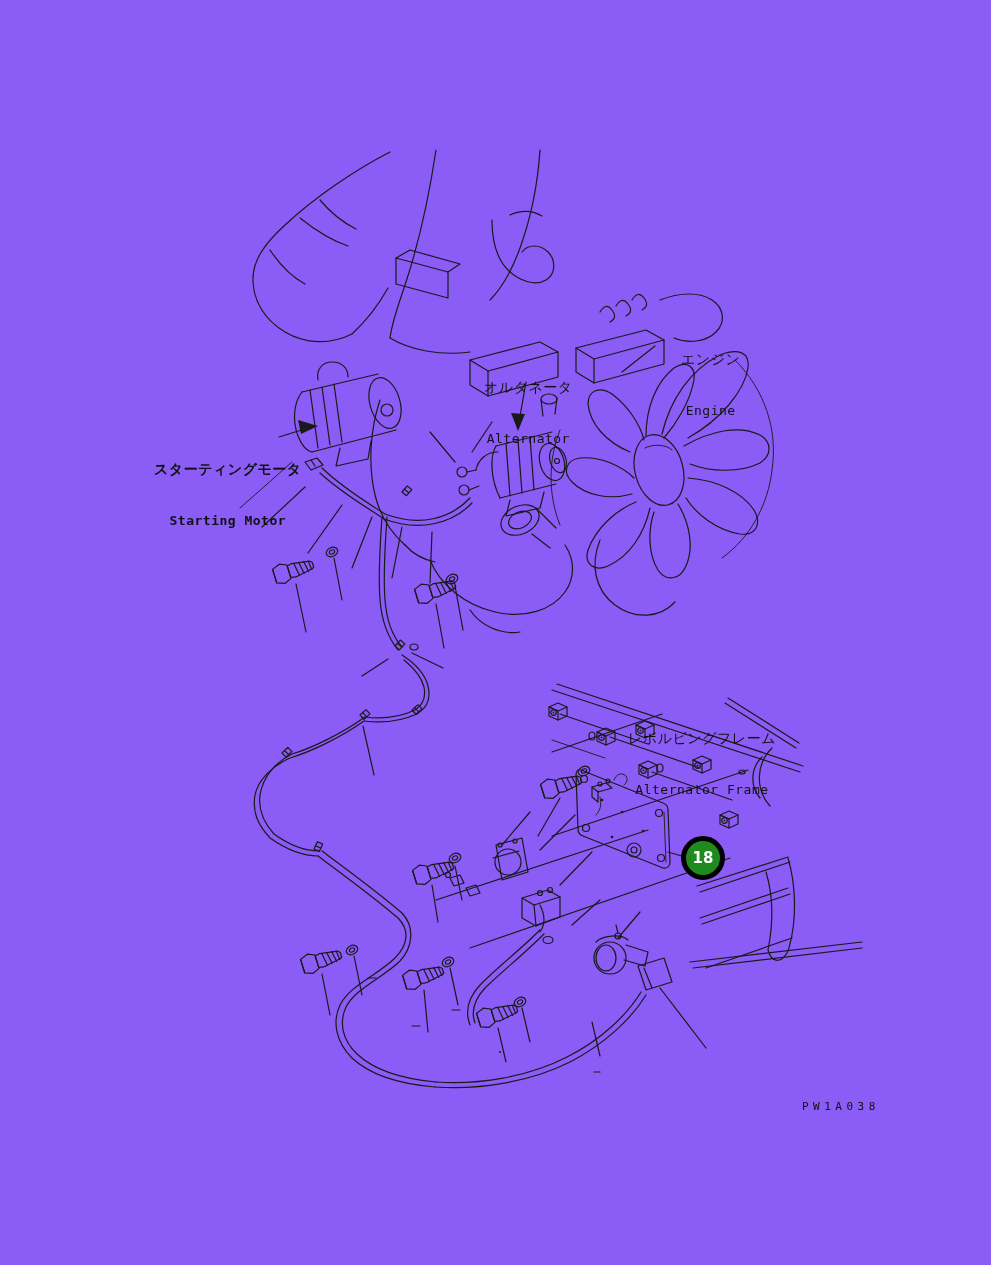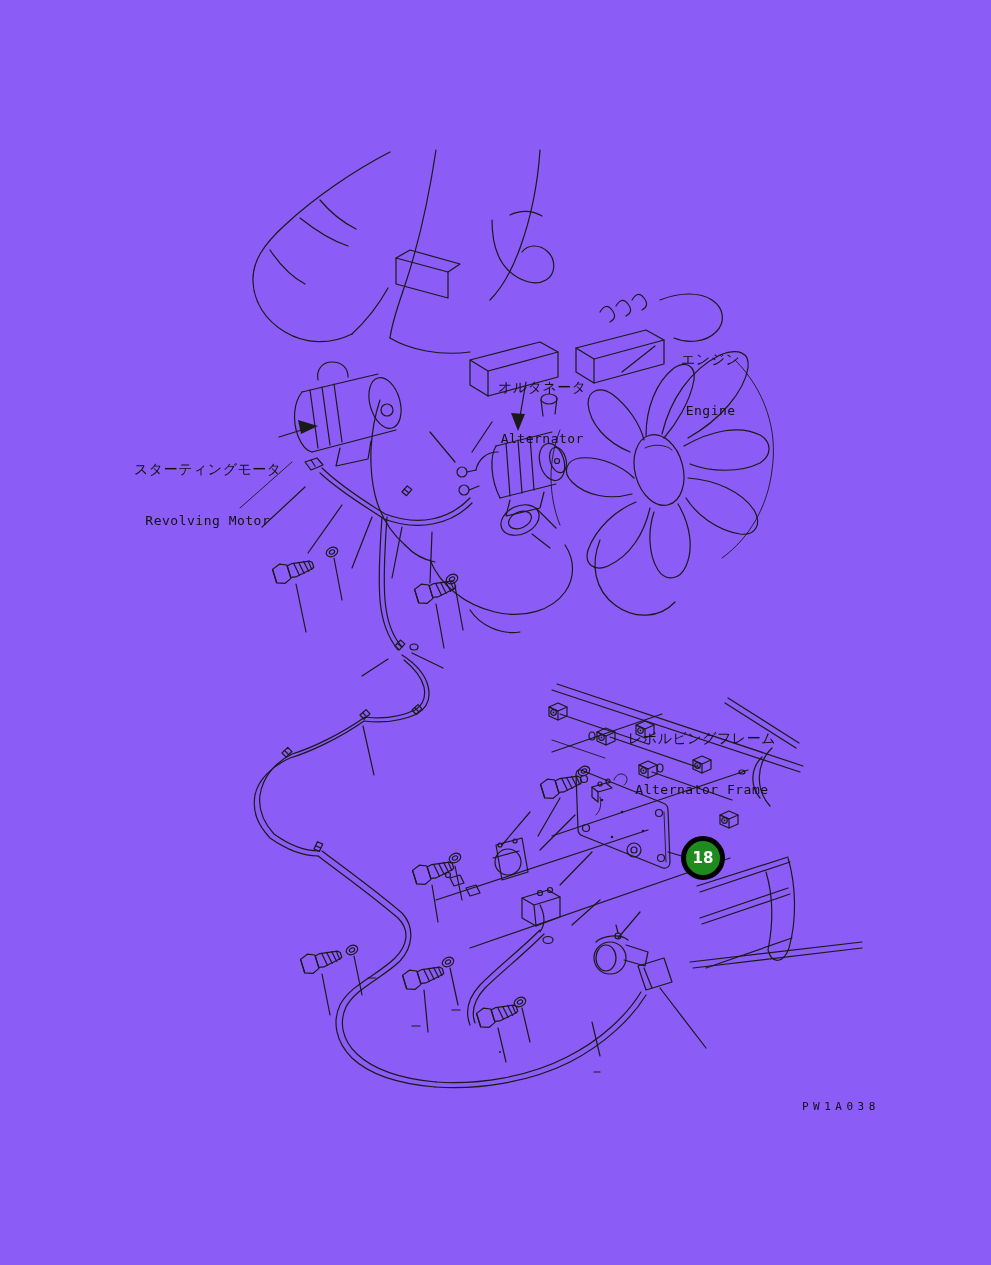--- a/index.html
+++ b/index.html
@@ -326,28 +326,28 @@
       <polygon class="fill" points="318,426 298,420 301,434"></polygon>
       <polygon class="fill" points="518,431 511,413 525,414"></polygon>
     </g>
   </svg>
 
   <div class="dlabel" style="left:681px;top:317px;">
     <div class="jp">エンジン</div>
     <div>Engine</div>
   </div>
 
-  <div class="dlabel" style="left:498px;top:345px;">
+  <div class="dlabel" style="left:484px;top:345px;">
     <div class="jp">オルタネータ</div>
     <div>Alternator</div>
   </div>
 
-  <div class="dlabel" style="left:134px;top:427px;">
+  <div class="dlabel" style="left:154px;top:427px;font-weight:bold;">
     <div class="jp">スターティングモータ</div>
-    <div>Revolving Motor</div>
+    <div>Starting Motor</div>
   </div>
 
   <div class="dlabel" style="left:628px;top:696px;">
     <div class="jp">レボルビングフレーム</div>
     <div>Alternator Frame</div>
   </div>
 
   <div class="balloon" style="background: rgb(31, 139, 31); border-color: rgb(0, 0, 0); color: rgb(255, 255, 255);">18</div>
 
   <div class="part-code">PW1A038</div>

